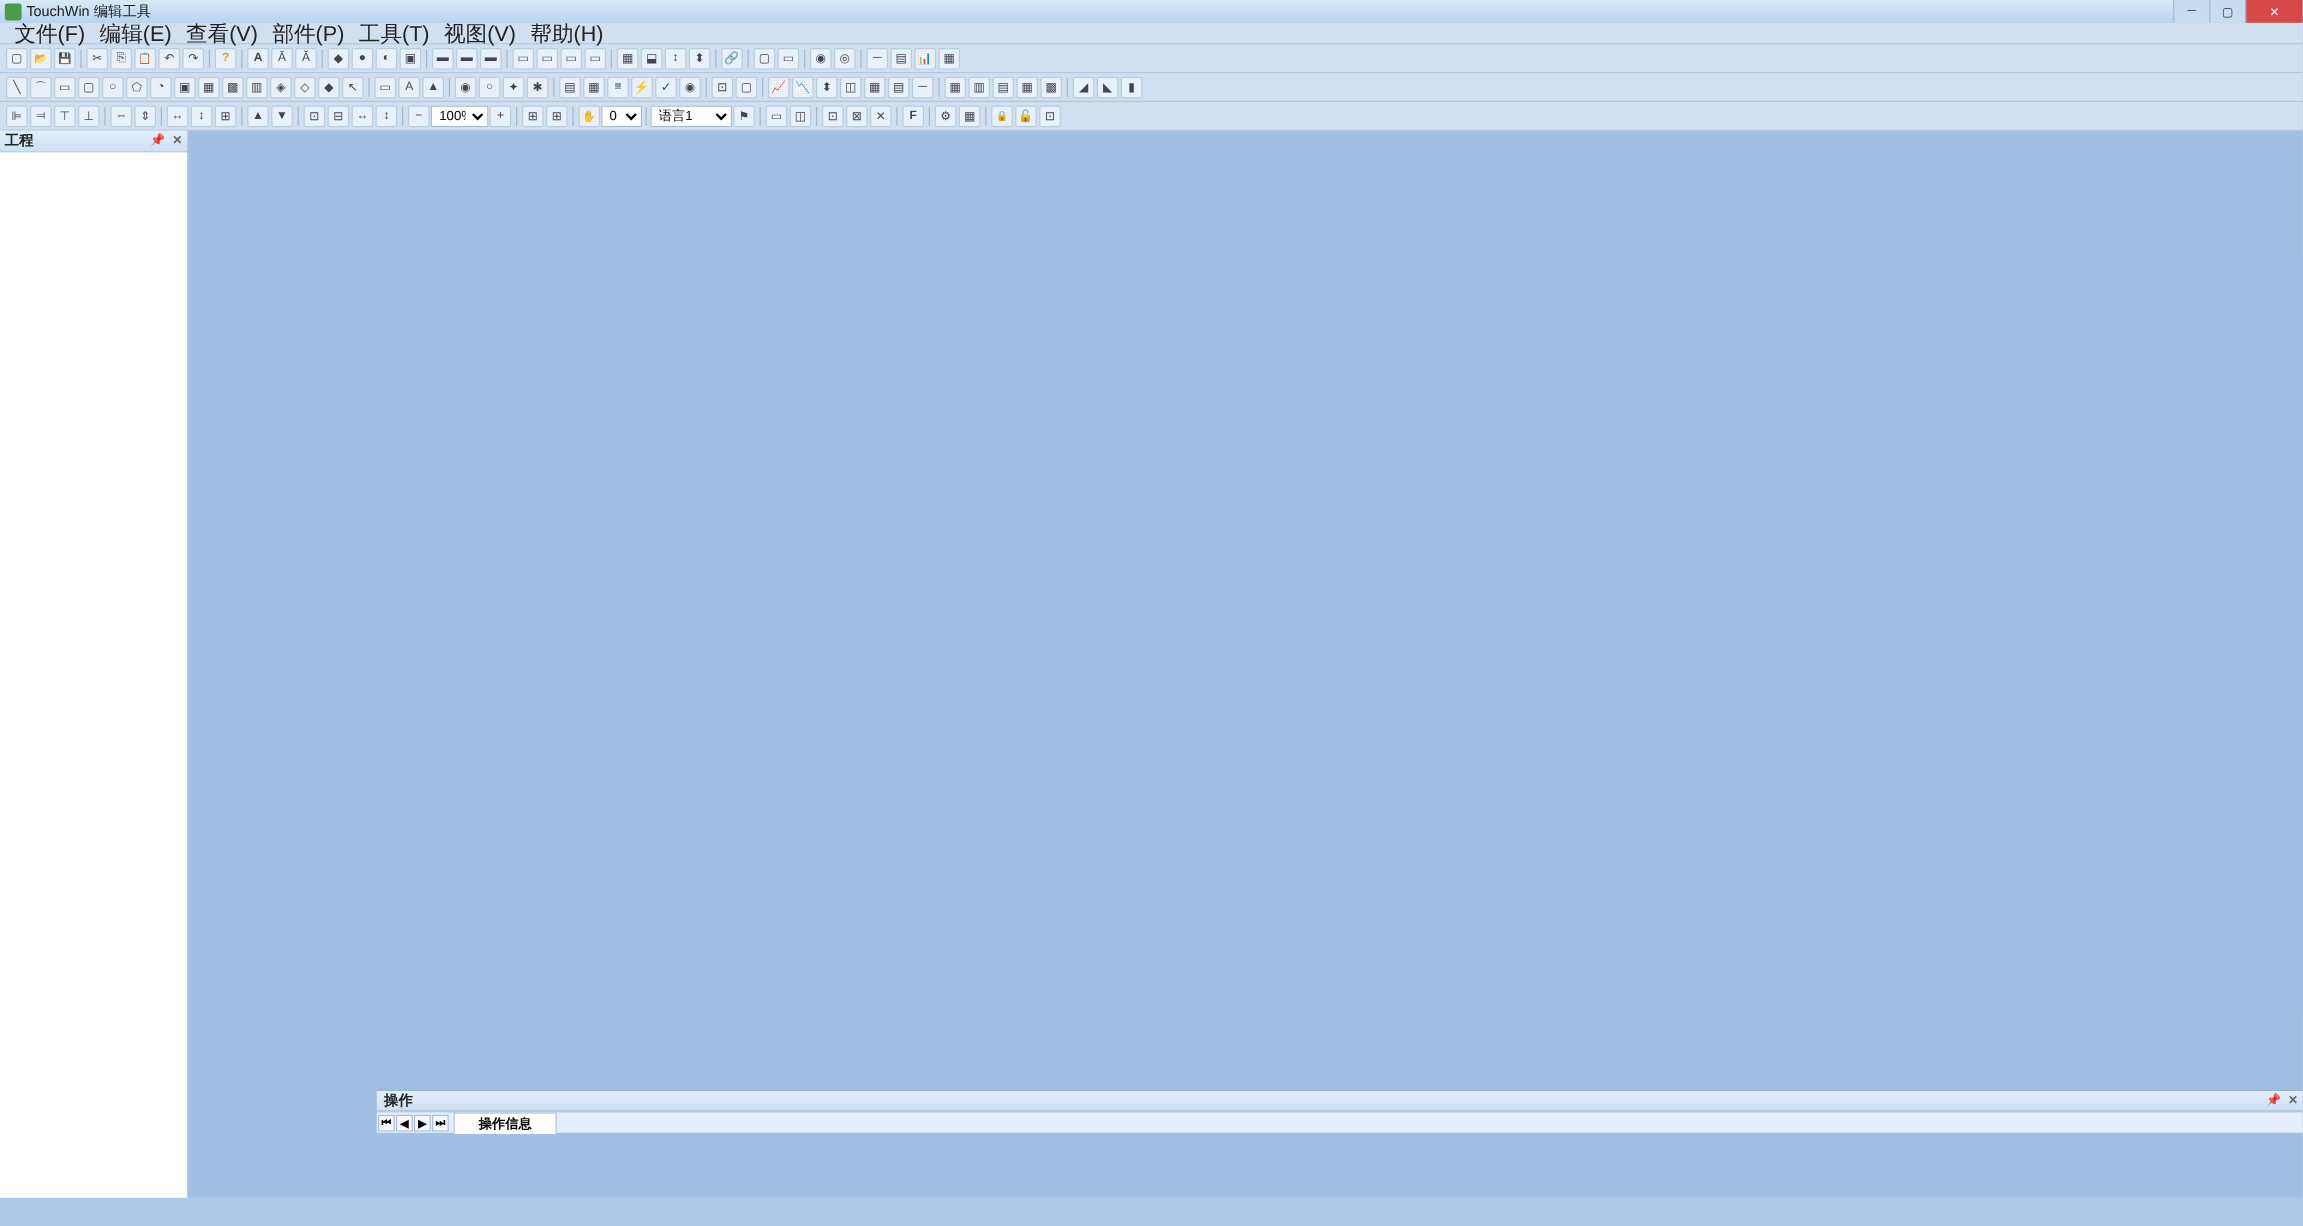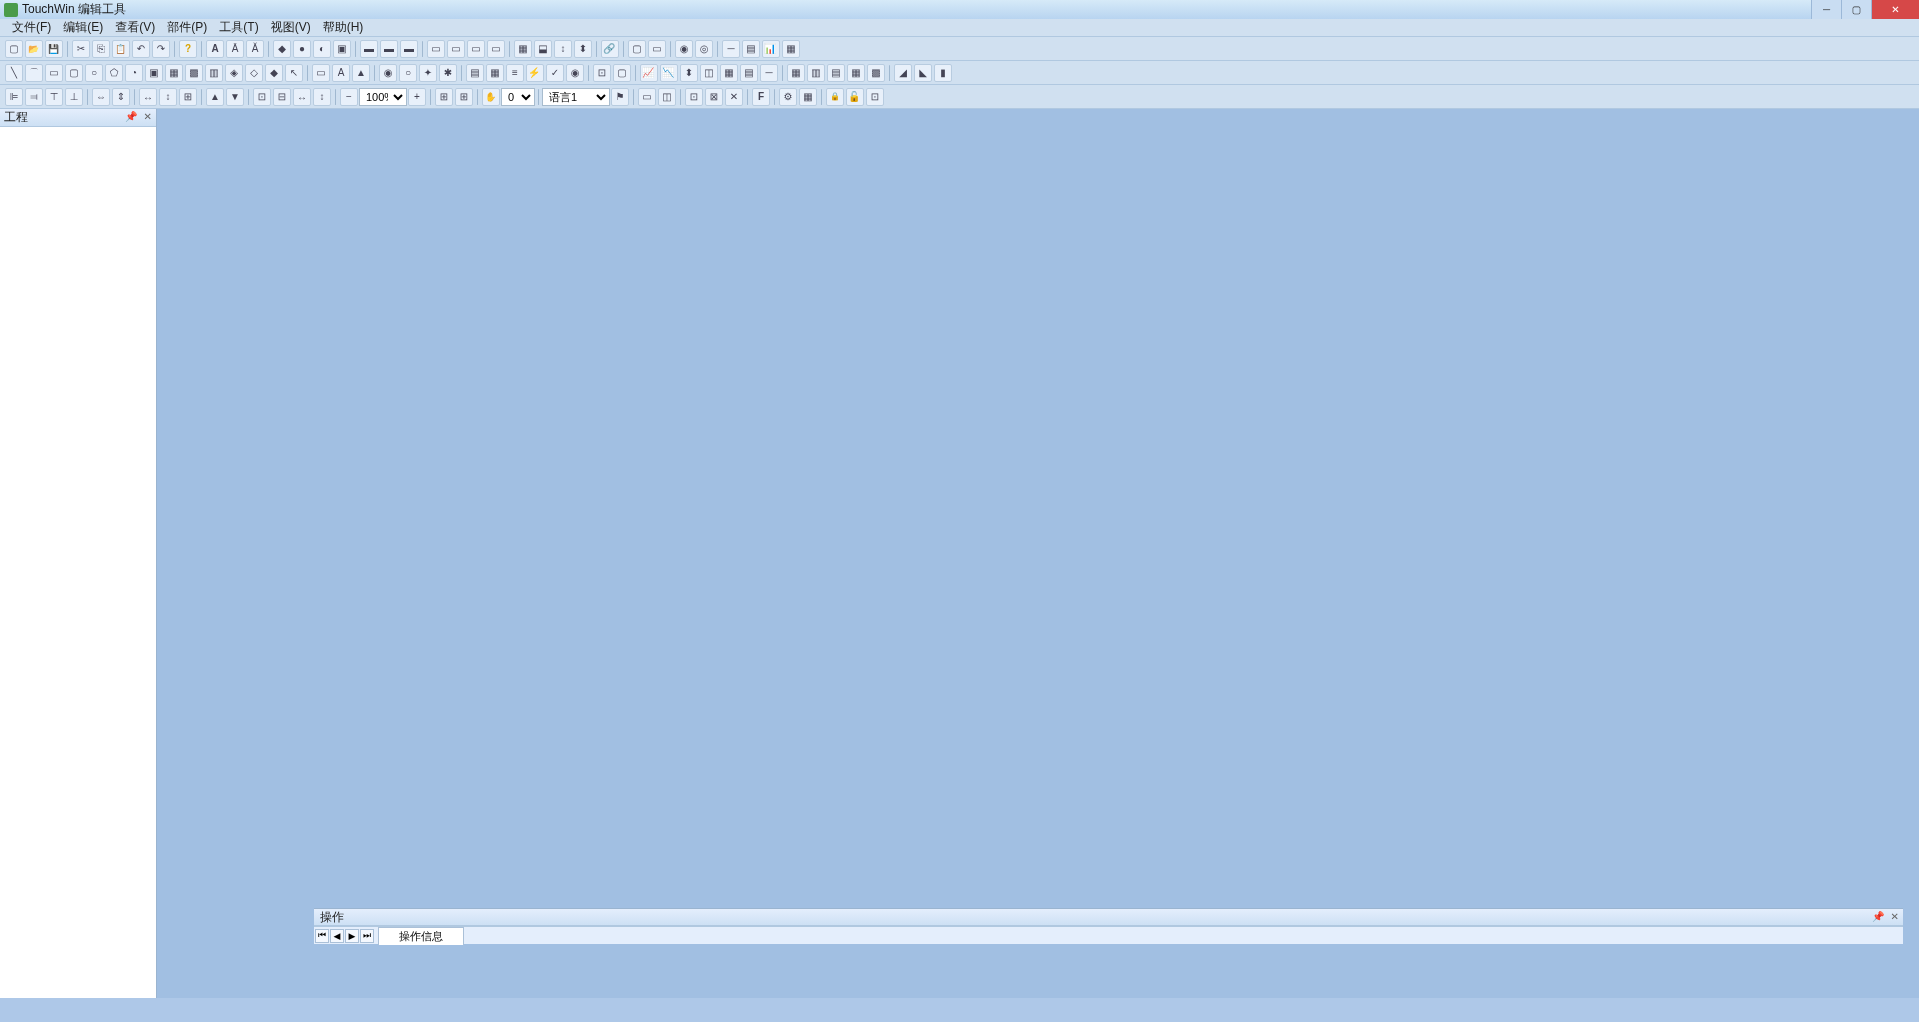--- a/index.html
+++ b/index.html
@@ -8,40 +8,40 @@
 
 .titlebar { height:19px; background:linear-gradient(#d6eaf8,#b8d4f0); display:flex; align-items:center; padding-left:4px; position:relative; }
 .titlebar .app-icon { width:14px; height:14px; background:#4a9b4a; border-radius:2px; margin-right:4px; display:inline-block; }
 .titlebar .title { color:#1a1a1a; font-size:12px; }
 .win-ctrls { position:absolute; right:0; top:0; display:flex; height:19px; }
 .win-ctrls div { width:30px; height:19px; display:flex; align-items:center; justify-content:center; background:#c9ddf2; border-left:1px solid #9bb8d8; color:#333; font-size:10px; cursor:pointer; }
 .win-ctrls .close { background:#d64848; color:#fff; width:48px; }
 
 
 .menubar { height:18px; background:#d0e0f0; display:flex; align-items:center; padding-left:6px; border-bottom:1px solid #b0c8e0; }
-.menubar span { padding:0 6px; color:#222; cursor:pointer; font-size:12px; }
+.menubar span { padding:0 6px; color:#222; cursor:pointer; font-size:18px; }
 
 
 .toolbar { height:24px; background:#d0e0f0; display:flex; align-items:center; padding-left:4px; border-bottom:1px solid #b0c8e0; }
 .tbtn { width:18px; height:18px; margin:0 1px; background:#e8f0fa; border:1px solid #b8cce0; border-radius:2px; display:flex; align-items:center; justify-content:center; font-size:10px; color:#445; cursor:pointer; flex-shrink:0; }
 .tbtn.sep { width:1px; background:#a0b8d0; border:none; margin:0 3px; height:16px; }
 .tsel { height:18px; font-size:11px; border:1px solid #a8bcce; background:#fff; padding:0 2px; }
 
 
-.main { display:flex; height:calc(100% - 19px - 18px - 24px - 24px - 24px - 24px); }
+.main { display:flex; height:calc(100% - 19px - 18px - 24px - 24px - 24px - 24px);font-weight:bold; }
 .sidebar { width:157px; background:#fff; border-right:1px solid #9ab4d0; display:flex; flex-direction:column; }
 .sidebar-head { height:18px; background:linear-gradient(#e4eefc,#cde0f4); border-bottom:1px solid #b0c8e0; display:flex; align-items:center; padding:0 4px; font-size:12px; color:#222; position:relative; }
 .sidebar-head .pin { position:absolute; right:18px; top:2px; font-size:10px; color:#666; cursor:pointer; }
 .sidebar-head .x { position:absolute; right:4px; top:2px; font-size:10px; color:#666; cursor:pointer; }
 .sidebar-body { flex:1; background:#fff; }
 
 .canvas { flex:1; background:#a1bfe2; position:relative; }
 
 
-.bottom { position:absolute; left:157px; right:16px; bottom:0; height:90px; display:flex; flex-direction:column; }
+.bottom { position:absolute; left:157px; right:0; bottom:0; height:90px; display:flex; flex-direction:column; }
 .bottom-head { height:18px; background:linear-gradient(#e4eefc,#cde0f4); border-top:1px solid #9ab4d0; border-bottom:1px solid #b0c8e0; display:flex; align-items:center; padding:0 6px; font-size:12px; color:#222; position:relative; }
 .bottom-head .pin { position:absolute; right:18px; top:2px; font-size:10px; color:#666; cursor:pointer; }
 .bottom-head .x { position:absolute; right:4px; top:2px; font-size:10px; color:#666; cursor:pointer; }
 .bottom-body { flex:1; background:#fff; position:relative; }
 .bottom-tabs { height:18px; background:#e4eefc; border-top:1px solid #b0c8e0; display:flex; align-items:center; }
 .bottom-tabs .nav { width:14px; height:14px; border:1px solid #aac0d8; background:#f4f8fe; margin-left:1px; display:flex; align-items:center; justify-content:center; font-size:9px; cursor:pointer; }
 .bottom-tabs .tab { padding:1px 20px; background:#fff; border:1px solid #aac0d8; margin-left:4px; font-size:11px; cursor:pointer; border-bottom:none; }
 
 .watermark { position:absolute; right:10px; bottom:6px; font-family:"Times New Roman",serif; font-size:42px; color:#d43a2a; letter-spacing:1px; pointer-events:none; }
 

